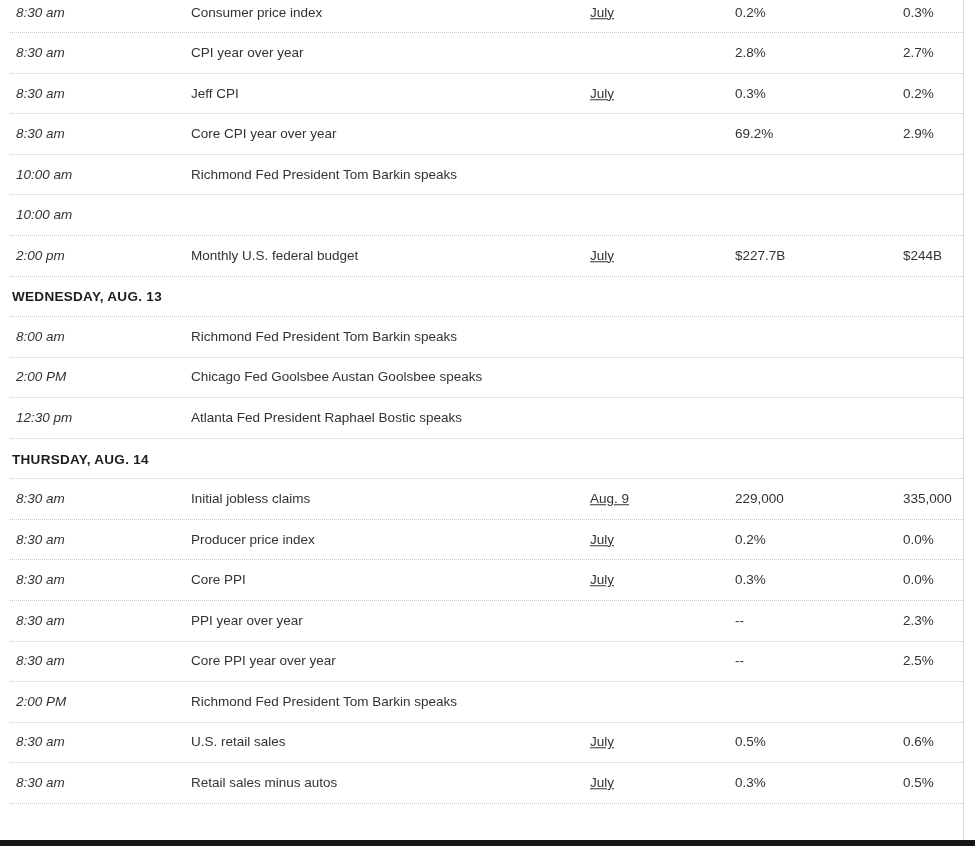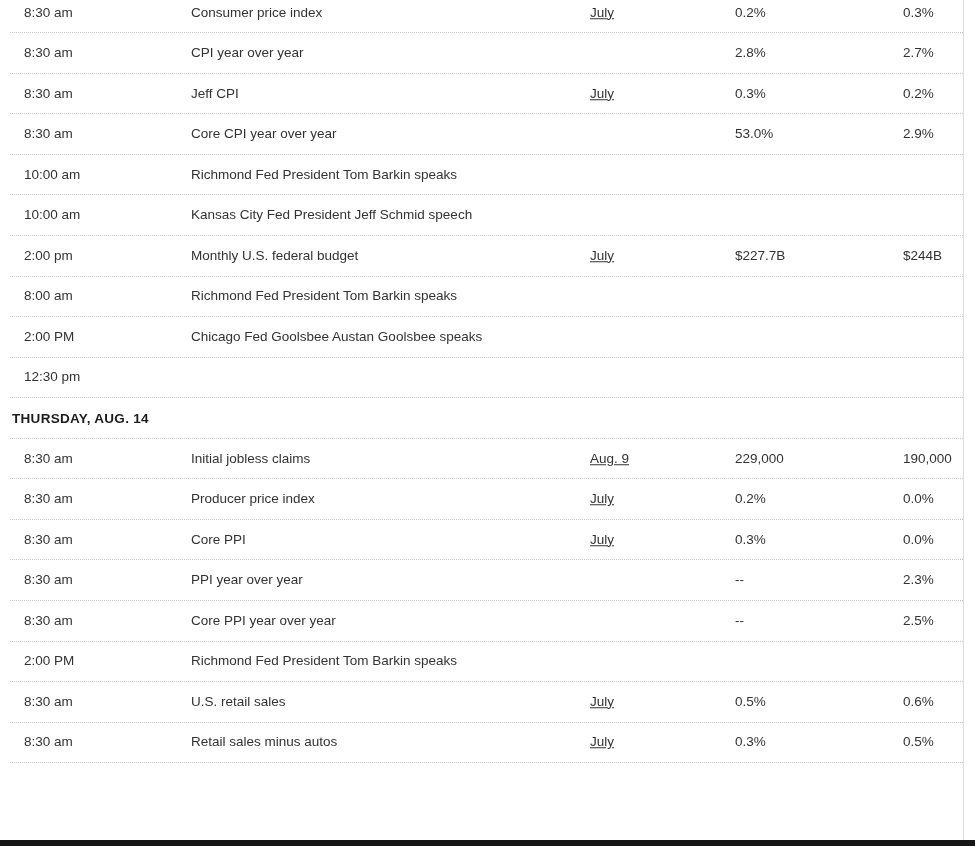--- a/index.html
+++ b/index.html
@@ -27,21 +27,21 @@
   }
   .cell {
     position: absolute;
     top: 50%;
     transform: translateY(-50%);
     font-size: 13.5px;
     line-height: 1;
     color: var(--text, #333333);
     white-space: nowrap;
   }
-  .cell-time     { left: 14px; }
+  .cell-time     { left: 6px; font-style: italic; }
   .cell-report   { left: 181px; }
   .cell-period   { left: 580px; text-decoration: underline; }
   .cell-forecast { left: 725px; }
   .cell-previous { left: 893px; }
   .header-label {
     position: absolute;
     top: 50%;
     transform: translateY(-50%);
     left: 2px;
     font-size: 13.5px;
@@ -89,73 +89,76 @@
       <span class="cell cell-time">8:30 am</span>
       <span class="cell cell-report">Jeff CPI</span>
       <span class="cell cell-period">July</span>
       <span class="cell cell-forecast">0.3%</span>
       <span class="cell cell-previous">0.2%</span>
     </div>
     <div class="row">
       <span class="cell cell-time">8:30 am</span>
       <span class="cell cell-report">Core CPI year over year</span>
       <span class="cell cell-period"></span>
-      <span class="cell cell-forecast">53.0%</span>
+      <span class="cell cell-forecast">69.2%</span>
       <span class="cell cell-previous">2.9%</span>
     </div>
     <div class="row">
       <span class="cell cell-time">10:00 am</span>
       <span class="cell cell-report">Richmond Fed President Tom Barkin speaks</span>
       <span class="cell cell-period"></span>
       <span class="cell cell-forecast"></span>
       <span class="cell cell-previous"></span>
     </div>
     <div class="row">
       <span class="cell cell-time">10:00 am</span>
-      <span class="cell cell-report">Kansas City Fed President Jeff Schmid speech</span>
       <span class="cell cell-period"></span>
       <span class="cell cell-forecast"></span>
       <span class="cell cell-previous"></span>
     </div>
     <div class="row">
       <span class="cell cell-time">2:00 pm</span>
       <span class="cell cell-report">Monthly U.S. federal budget</span>
       <span class="cell cell-period">July</span>
       <span class="cell cell-forecast">$227.7B</span>
       <span class="cell cell-previous">$244B</span>
     </div>
     <div class="row">
+      <span class="header-label">WEDNESDAY, AUG. 13</span>
+    </div>
+    <div class="row">
       <span class="cell cell-time">8:00 am</span>
       <span class="cell cell-report">Richmond Fed President Tom Barkin speaks</span>
       <span class="cell cell-period"></span>
       <span class="cell cell-forecast"></span>
       <span class="cell cell-previous"></span>
     </div>
     <div class="row">
       <span class="cell cell-time">2:00 PM</span>
       <span class="cell cell-report">Chicago Fed Goolsbee Austan Goolsbee speaks</span>
       <span class="cell cell-period"></span>
       <span class="cell cell-forecast"></span>
       <span class="cell cell-previous"></span>
     </div>
     <div class="row">
       <span class="cell cell-time">12:30 pm</span>
+      <span class="cell cell-report">Atlanta Fed President Raphael Bostic speaks</span>
       <span class="cell cell-period"></span>
       <span class="cell cell-forecast"></span>
       <span class="cell cell-previous"></span>
     </div>
     <div class="row">
       <span class="header-label">THURSDAY, AUG. 14</span>
     </div>
     <div class="row">
       <span class="cell cell-time">8:30 am</span>
       <span class="cell cell-report">Initial jobless claims</span>
       <span class="cell cell-period">Aug. 9</span>
       <span class="cell cell-forecast">229,000</span>
-      <span class="cell cell-previous">190,000</span>
+      <span class="cell cell-previous">335,000</span>
     </div>
     <div class="row">
       <span class="cell cell-time">8:30 am</span>
       <span class="cell cell-report">Producer price index</span>
       <span class="cell cell-period">July</span>
       <span class="cell cell-forecast">0.2%</span>
       <span class="cell cell-previous">0.0%</span>
     </div>
     <div class="row">
       <span class="cell cell-time">8:30 am</span>

